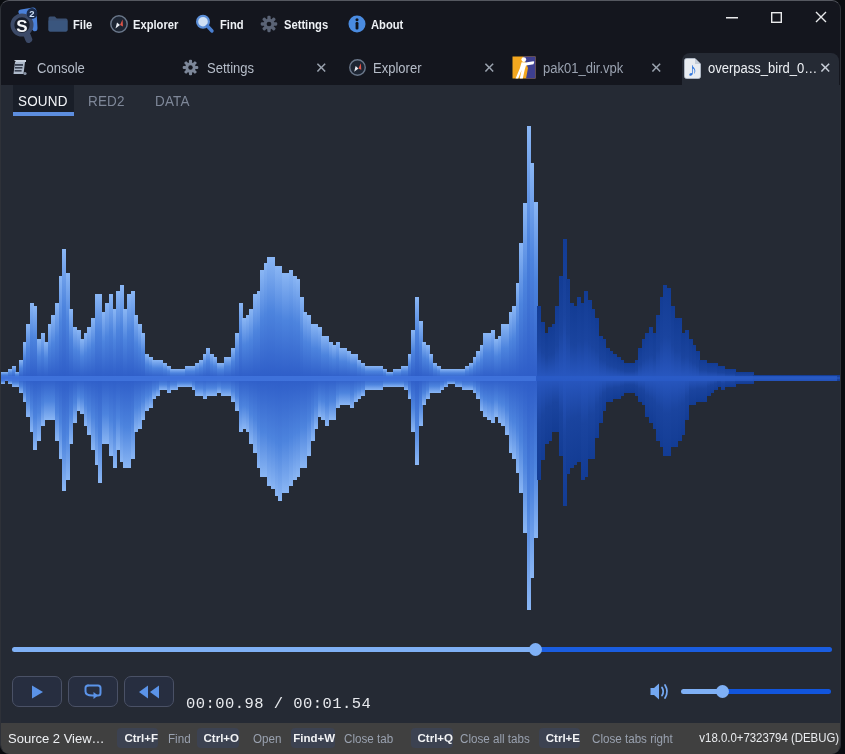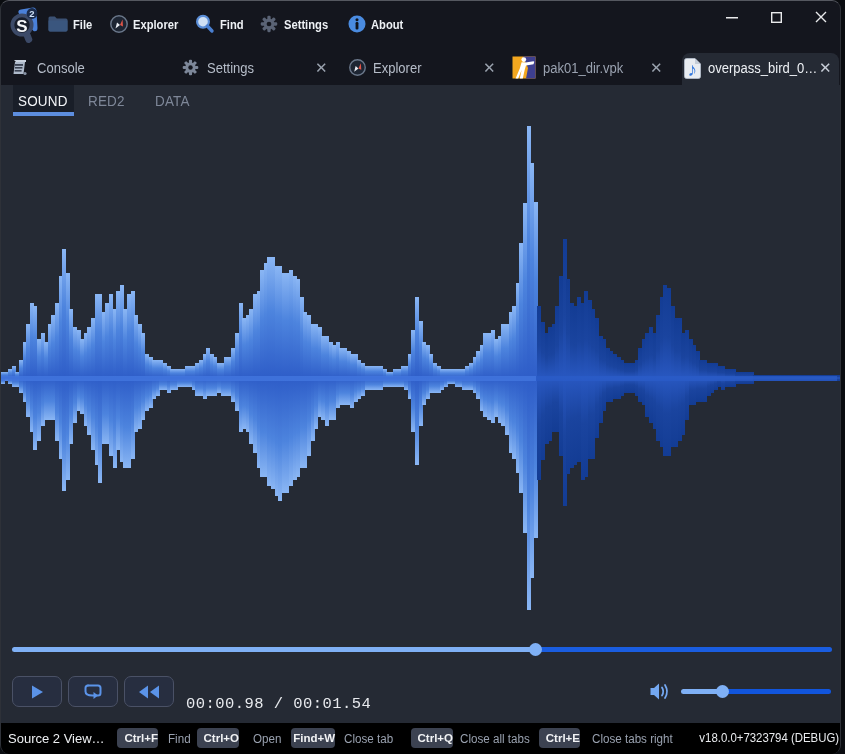--- a/index.html
+++ b/index.html
@@ -29,21 +29,21 @@
 #wave { position:absolute; left:0; top:33px; }
 
 .trk { position:absolute; height:5px; border-radius:2.5px; }
 .knob { position:absolute; width:13px; height:13px; border-radius:50%; background:#7fb0f5; }
 
 .cbtn { position:absolute; top:591px; width:50px; height:31px; background:#272e40;
   border:1px solid #4a5166; border-radius:7px; display:flex; align-items:center; justify-content:center; }
 #timetxt { position:absolute; left:185px; top:598px; color:#e8eaee;
   font-family:"Liberation Mono", monospace; font-size:15.5px; letter-spacing:0.45px;margin-top:12px; }
 
-#statusbar { position:absolute; left:0; top:722px; width:845px; height:32px; background:#000000; }
+#statusbar { position:absolute; left:0; top:722px; width:845px; height:32px; background:#404040; }
 .chip { position:absolute; top:5px; height:20px; background:#3c4251; border-radius:4px;
   color:#f2f3f5; font-size:11.5px; font-weight:700; line-height:20px; text-align:right; }
 .slbl { position:absolute; top:9px; color:#99a1af; font-size:12.5px;
   transform:scaleX(0.93); transform-origin:0 50%; }
 </style>
 </head>
 <body>
 <div id="win">
 
 <div id="titlebar">

